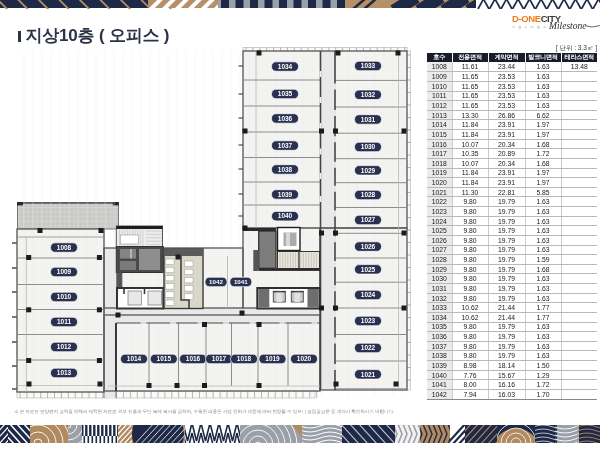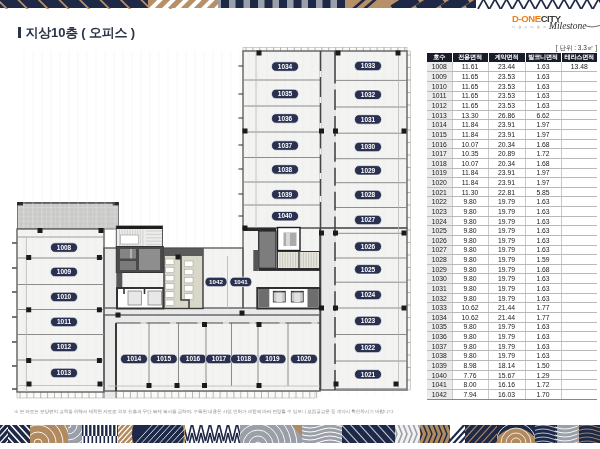--- a/index.html
+++ b/index.html
@@ -1,18 +1,18 @@
 <!DOCTYPE html>
 <html><head><meta charset="utf-8">
 <style>
 * { margin:0; padding:0; box-sizing:border-box; }
 body { width:600px; height:449px; background:#fff; font-family:"Liberation Sans",sans-serif; position:relative; overflow:hidden; }
 .topband { position:absolute; left:0; top:0; width:600px; height:9px; }
 .botband { position:absolute; left:0; top:425px; width:600px; height:18px; }
-.title { position:absolute; left:18px; top:24px; font-size:13px; font-weight:bold; color:#2b3346; letter-spacing:-0.2px; }
+.title { position:absolute; left:18px; top:24px; font-size:17px; font-weight:bold; color:#2b3346; letter-spacing:-0.2px; }
 .title .bar { display:inline-block; width:2.5px; height:11px; background:#2b3346; margin-right:5px; vertical-align:-1px; }
 .logo { position:absolute; left:512px; top:13px; width:85px; }
 .logo .l1 { font-size:9.5px; font-weight:bold; letter-spacing:-0.4px; white-space:nowrap; }
 .logo .l1 .o { color:#ef7f1a; }
 .logo .l1 .c { color:#3a3a3a; }
 .logo .l2 { font-size:3.5px; color:#9a9a9a; letter-spacing:1.2px; margin-top:1px; white-space:nowrap; transform:scale(0.9); transform-origin:left top; }
 .logo .scr { position:absolute; left:37px; top:8px; font-family:"Liberation Serif",serif; font-style:italic; font-size:9.5px; color:#2b2b2b; white-space:nowrap; }
 .unit { position:absolute; right:3px; top:44px; font-size:6.5px; color:#333; }
 .tablewrap { position:absolute; left:427px; top:53px; }
 table { border-collapse:collapse; table-layout:fixed; width:170px; }

